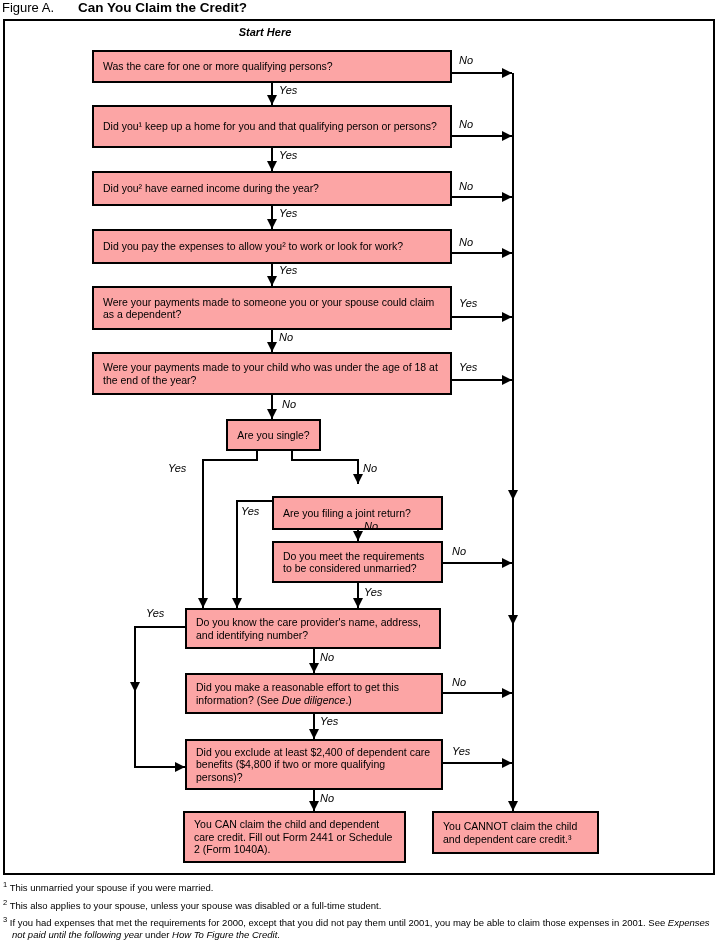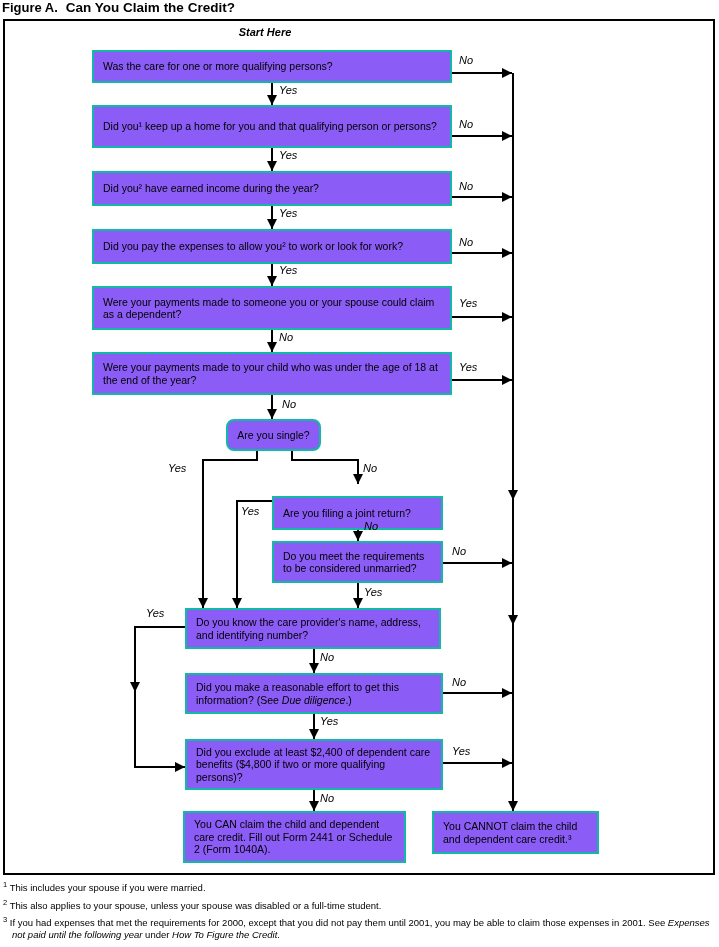--- a/index.html
+++ b/index.html
@@ -1,28 +1,28 @@
 <!DOCTYPE html>
 <html><head>
 <meta charset="utf-8">
 <style>
   html,body{margin:0;padding:0;background:#fff;}
   .page{position:relative;width:719px;height:947px;background:#fff;color:#000;
         font-family:"Liberation Sans",sans-serif;overflow:hidden;}
   .title{position:absolute;left:2px;top:0px;font-size:13px;white-space:nowrap;}
-  .t-label{font-weight:bold;}
-  .t-main{font-weight:bold;font-size:13.5px;margin-left:8px;}
+  .t-label{font-weight:normal;}
+  .t-main{font-weight:bold;font-size:13.5px;margin-left:24px;}
   .frame{position:absolute;left:3px;top:19px;width:708px;height:852px;border:2px solid #000;}
   .start{position:absolute;left:205px;top:26px;width:120px;text-align:center;
          font-style:italic;font-weight:bold;font-size:11px;}
   .lines{position:absolute;left:0;top:0;}
-  .qbox{position:absolute;box-sizing:border-box;border:2px solid #14b8a6;background:#8b5cf6;
+  .qbox{position:absolute;box-sizing:border-box;border:2px solid #000000;background:#fca5a5;
         display:flex;align-items:center;font-size:10.5px;line-height:12.5px;
         padding:0 7px 0 9px;}
-  .qbox.center{justify-content:center;text-align:center;padding:0;border-radius:8px;}
+  .qbox.center{justify-content:center;text-align:center;padding:0;}
   .qbox i{font-style:italic;}
   .lbl{position:absolute;font-style:italic;font-size:11px;line-height:11px;white-space:nowrap;}
   .fnotes{position:absolute;left:3px;top:879px;width:712px;font-size:9.5px;line-height:12px;}
   .fn{padding-left:9px;text-indent:-9px;margin-bottom:2.5px;}
   .fn sup{font-size:7.5px;}
   .fn i{font-style:italic;}
 </style>
 </head>
 <body>
 
@@ -120,18 +120,18 @@
   <div class="lbl" style="left:452px;top:546px">No</div>
   <div class="lbl" style="left:364px;top:587px">Yes</div>
   <div class="lbl" style="left:146px;top:608px">Yes</div>
   <div class="lbl" style="left:320px;top:652px">No</div>
   <div class="lbl" style="left:452px;top:677px">No</div>
   <div class="lbl" style="left:320px;top:716px">Yes</div>
   <div class="lbl" style="left:452px;top:746px">Yes</div>
   <div class="lbl" style="left:320px;top:793px">No</div>
 
   <div class="fnotes">
-    <div class="fn"><sup>1</sup> <span>This includes your spouse if you were married.</span></div>
+    <div class="fn"><sup>1</sup> <span>This unmarried your spouse if you were married.</span></div>
     <div class="fn"><sup>2</sup> <span>This also applies to your spouse, unless your spouse was disabled or a full-time student.</span></div>
     <div class="fn"><sup>3</sup> <span>If you had expenses that met the requirements for 2000, except that you did not pay them until 2001, you may be able to claim those expenses in 2001. See </span><i>Expenses not paid until the following year</i><span> under </span><i>How To Figure the Credit</i><span>.</span></div>
   </div>
 
 </div>
 
 </body></html>

